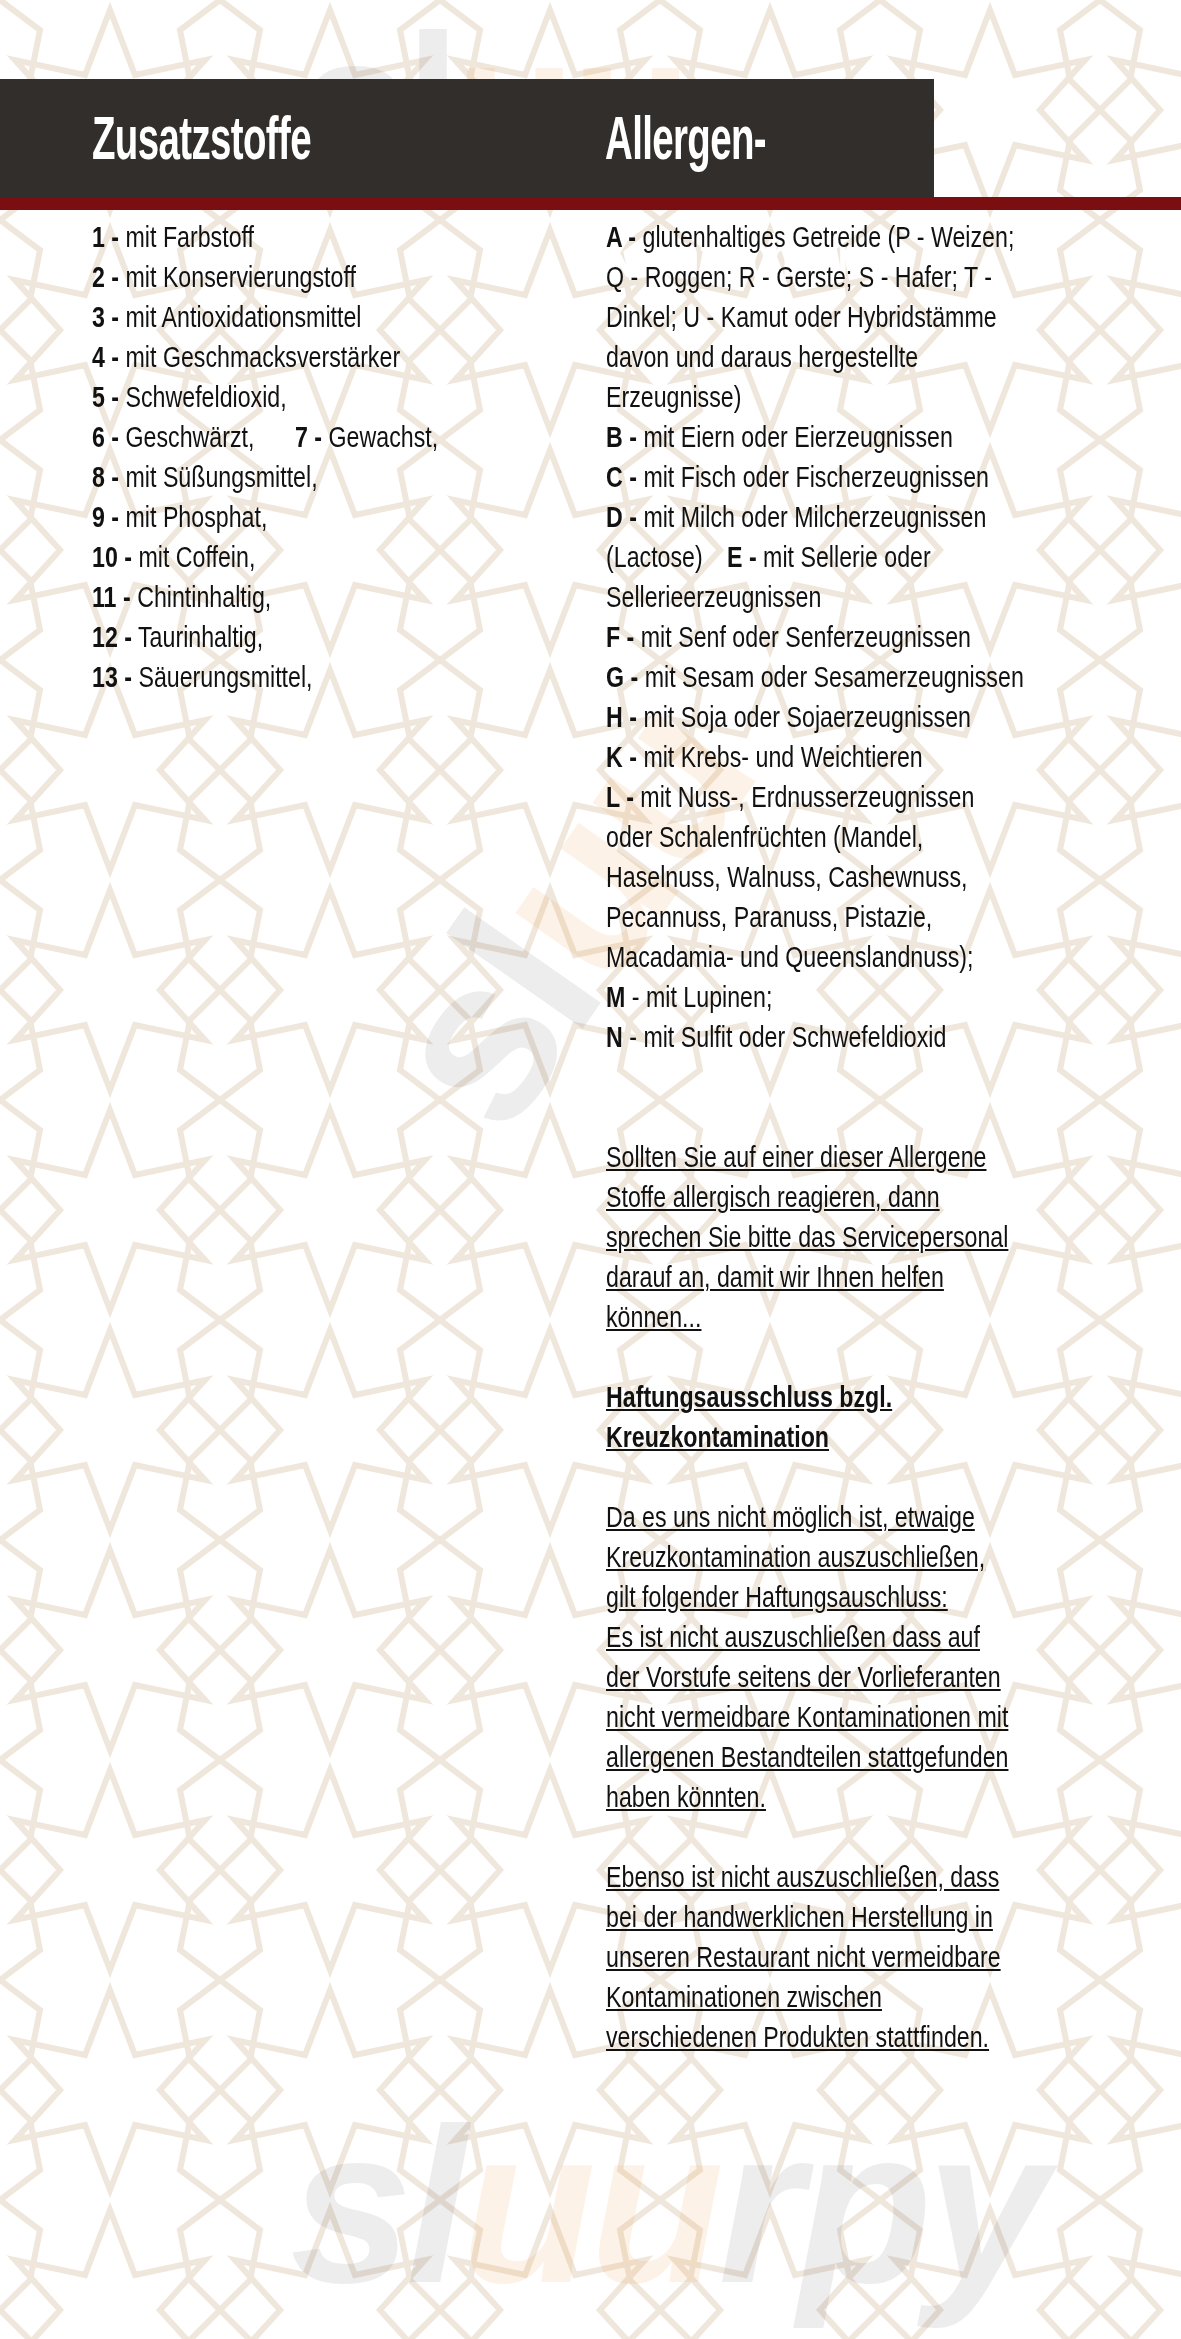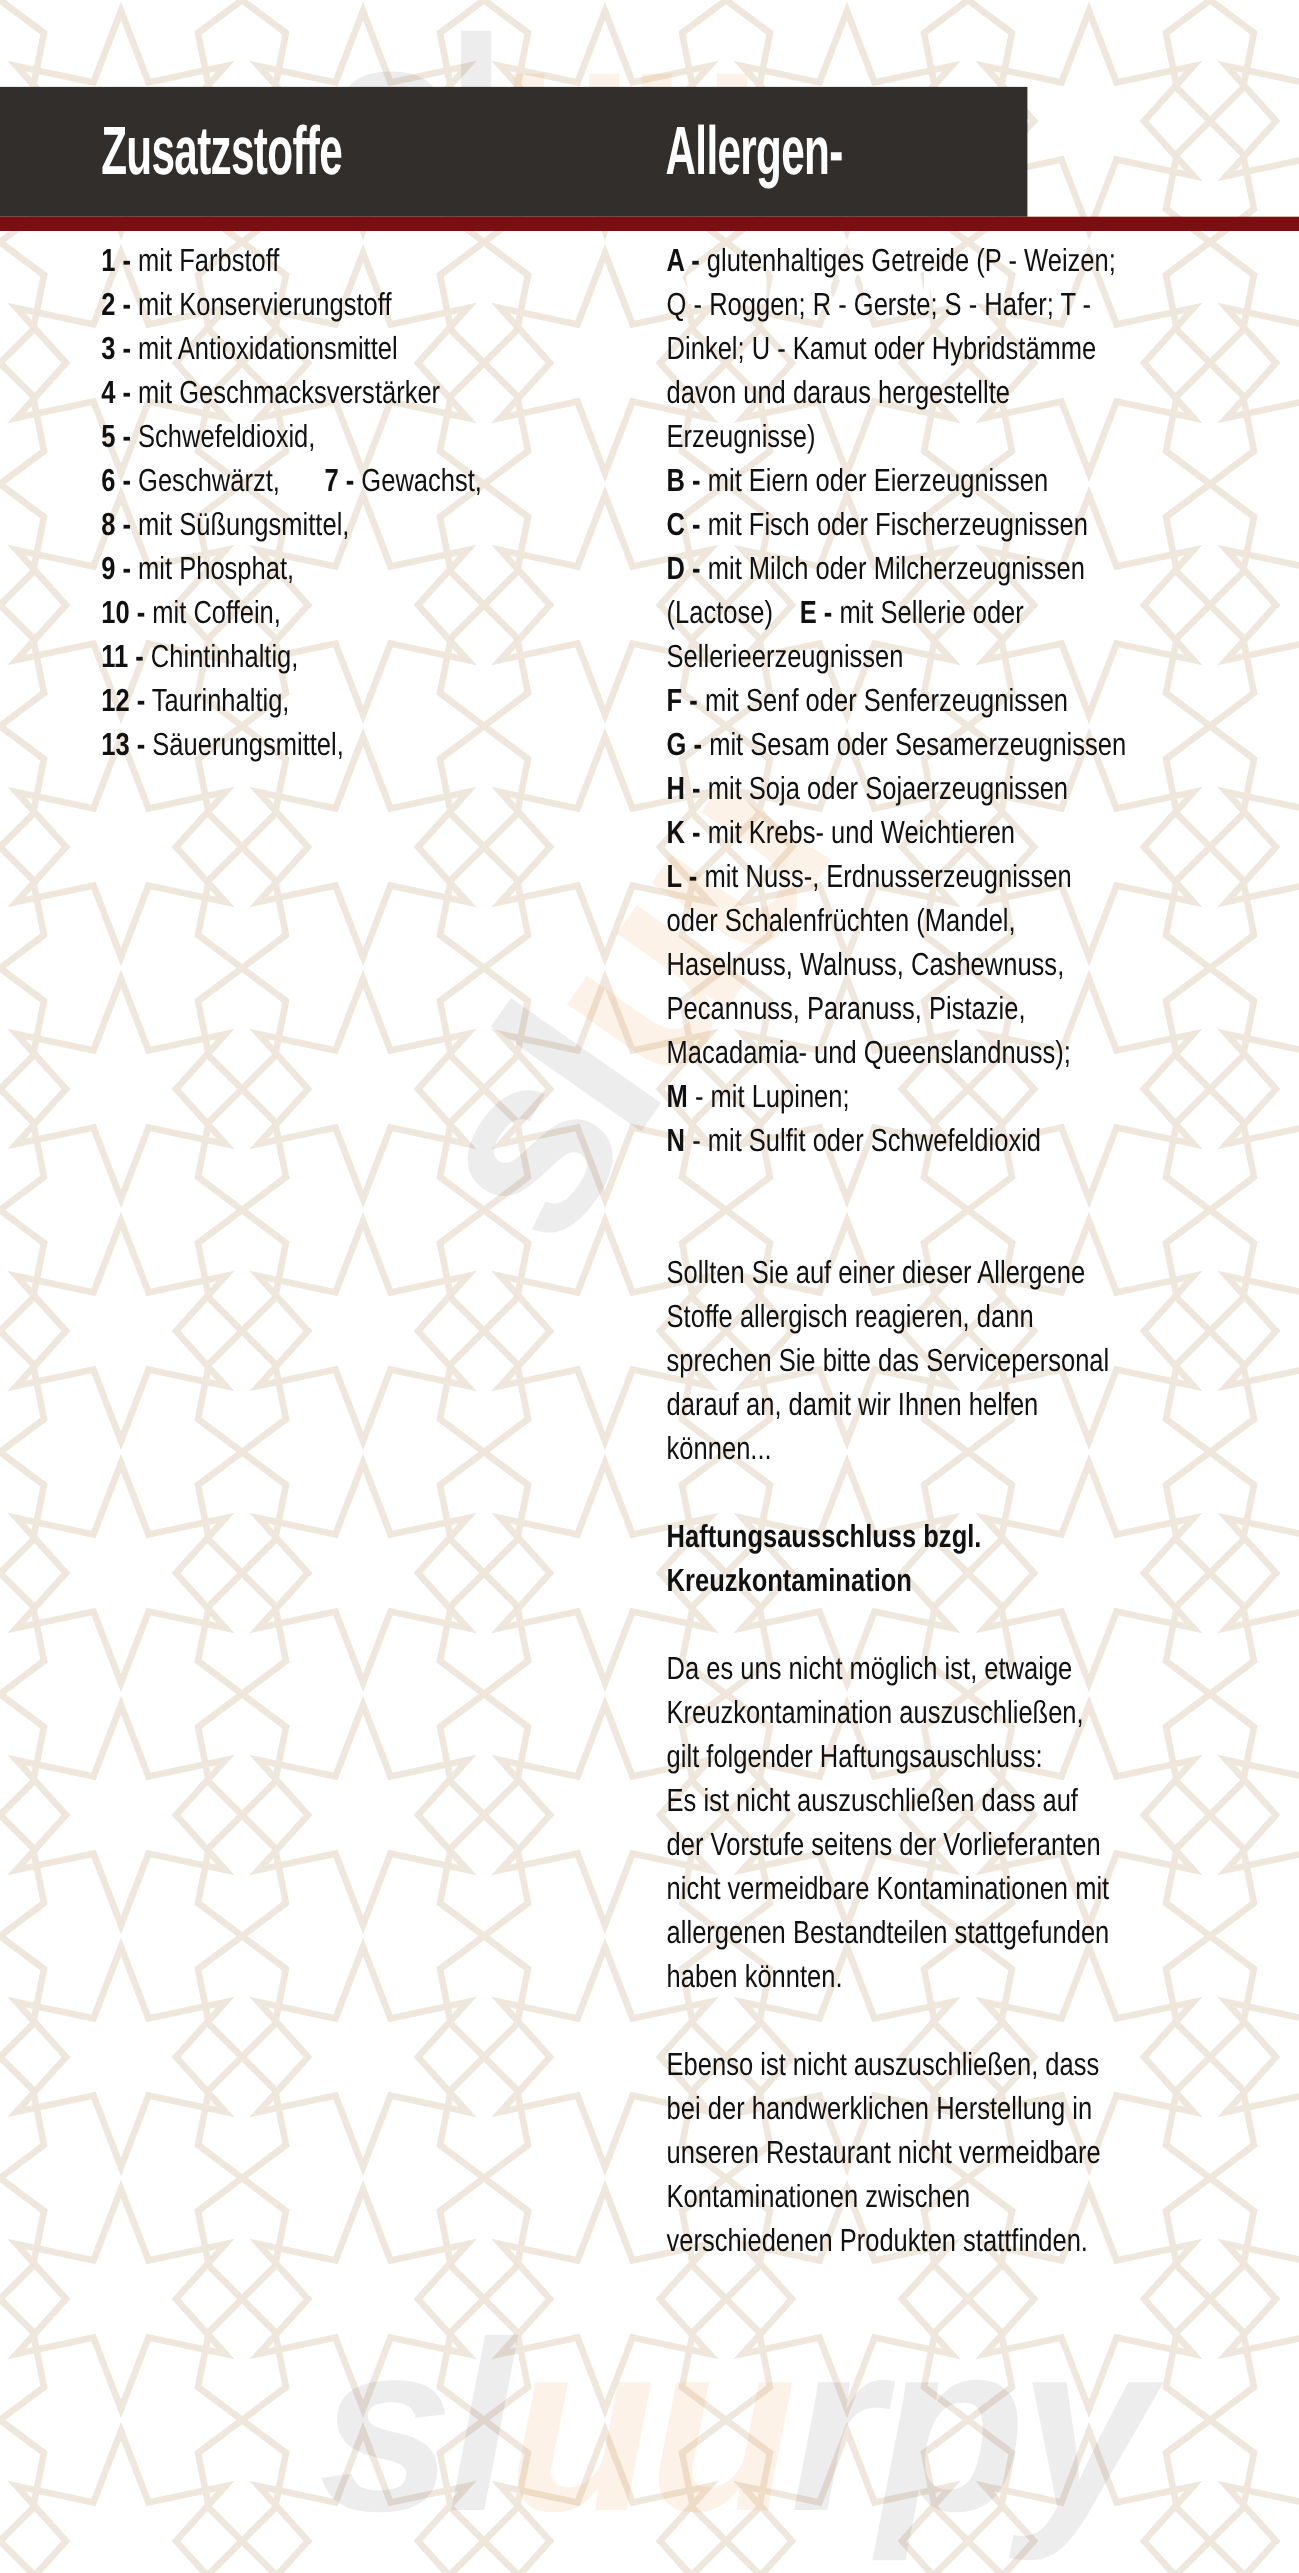--- a/index.html
+++ b/index.html
@@ -32,21 +32,21 @@
   }
   .header h1 {
     position:absolute; top:0; margin:0; line-height:118px;
     color:#fff; font-family:"Liberation Sans", sans-serif; font-weight:bold;
     font-size:62px; transform:scaleX(0.62); transform-origin:left center;
     letter-spacing:-1px;
   }
   .h-left { left:92px; }
   .h-right { left:605px; }
 
-  .col { position:absolute; z-index:3; font-size:29px; line-height:40px; }
+  .col { position:absolute; z-index:3; font-size:29px; line-height:40px;text-decoration:underline; }
   .col-left { left:92px; top:217px; width:420px; }
   .col-right { left:606px; top:217px; width:520px; }
   .item { white-space:normal; }
   .key { font-weight:bold; }
   .narrow { display:inline-block; transform:scaleX(0.80); transform-origin:left center; white-space:nowrap; }
   .col p { margin:0; }
   .block { transform:scaleX(0.80); transform-origin:left top; width:650px; }
   .gap { height:80px; }
   .gap2 { height:40px; }
   .bold { font-weight:bold; }

